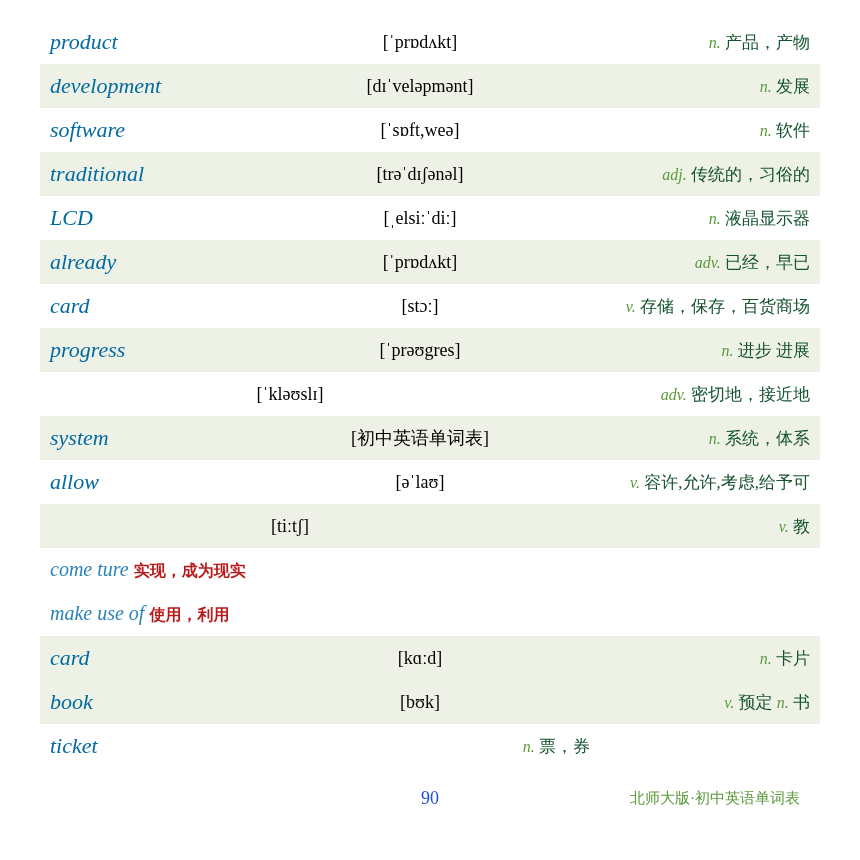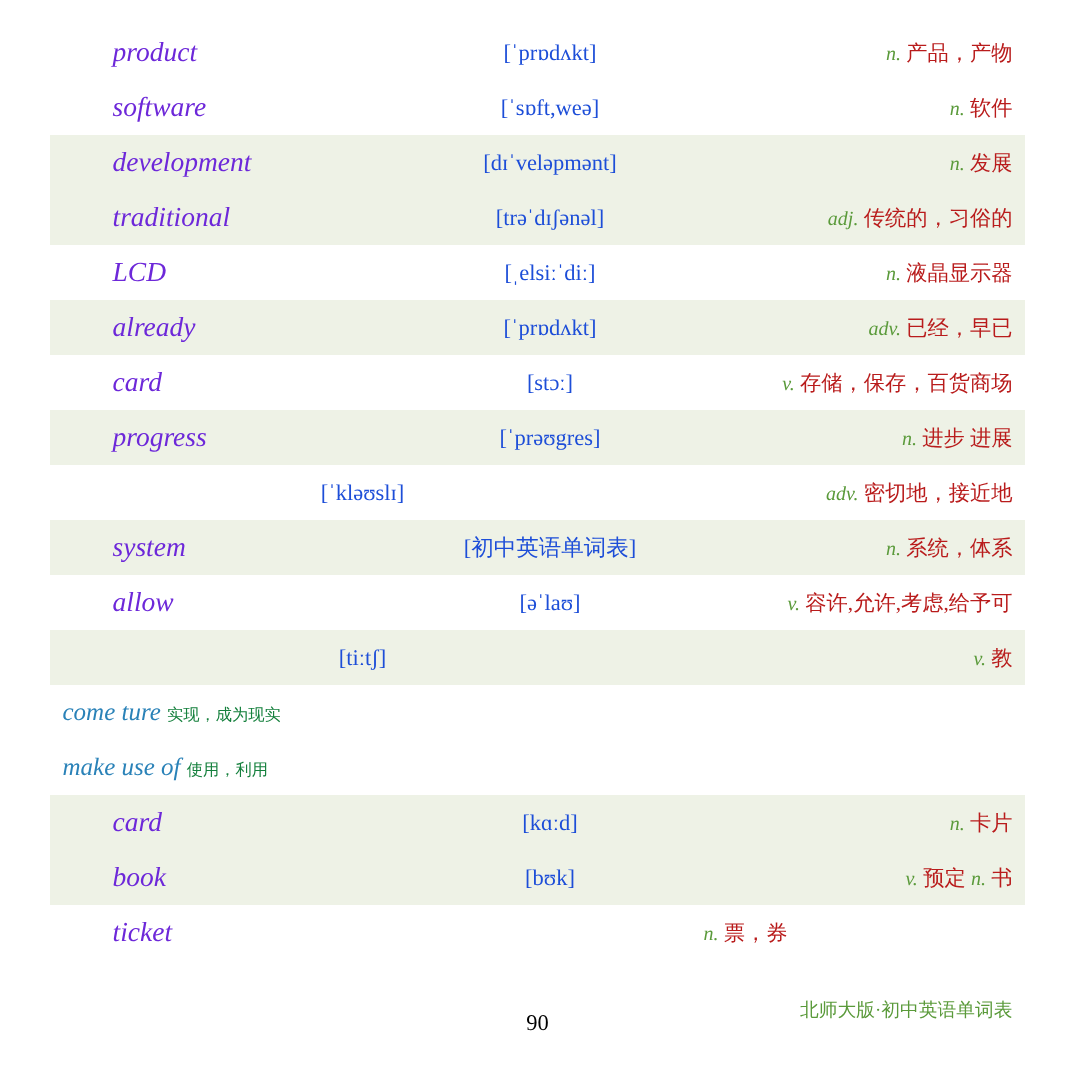--- a/index.html
+++ b/index.html
@@ -19,86 +19,85 @@
       padding: 6px 10px;
     }
 
     .vocab-row.shaded {
       background-color: #eef2e6;
     }
 
     .col-word {
       width: 260px;
       font-size: 22px;
-      color: #6d28d9;
+      color: #0369a1;
       font-style: italic;
       flex-shrink: 0;
-      margin-left: 40px;
     }
 
     .col-phonetic {
       flex: 1;
       font-size: 18px;
       color: #333;
       text-align: center;
     }
 
     .col-phonetic span {
-      color: #1d4ed8;
+      color: #000000;
     }
 
     .col-meaning {
       width: 280px;
       font-size: 17px;
       color: #333;
       text-align: right;
       flex-shrink: 0;
     }
 
     .col-meaning .pos {
       font-style: italic;
       color: #5a9a3a;
       font-size: 16px;
     }
 
     .col-meaning .chinese {
-      color: #b91c1c;
+      color: #14532d;
     }
 
     .phrase-content {
       font-size: 20px;
       color: #2a82b8;
       font-style: italic;
     }
 
     .phrase-content .cn {
       font-style: normal;
-      color: #15803d;
-      font-size: 13px;
+      color: #b91c1c;
+      font-size: 16px;
+      font-weight: bold;
     }
 
     .footer {
       display: flex;
       justify-content: center;
       align-items: center;
       margin-top: 20px;
       position: relative;
     }
 
     .page-num {
       font-size: 18px;
-      color: #000000;
+      color: #1d4ed8;
       text-align: center;
       flex: 1;
-      margin-top: 20px;
     }
 
     .footer-brand {
       position: absolute;
-      right: 10px;
+      right: 20px;
       font-size: 15px;
       color: #5a9a3a;
     }
 
     .phonetic-green {
       color: #5a9a3a;
     }
   </style>
 </head>
 <body>
@@ -106,36 +105,36 @@
 <div id="vocab-container">
     <div class="vocab-row">
         <div class="col-word">product</div>
         <div class="col-phonetic">
           <span class="">[ˈprɒdʌkt]</span>
         </div>
         <div class="col-meaning">
           <span class="pos">n.</span><span class="chinese"> 产品，产物</span>
         </div>
       </div>
+    <div class="vocab-row shaded">
+        <div class="col-word">development</div>
+        <div class="col-phonetic">
+          <span class="phonetic-green">[dɪˈveləpmənt]</span>
+        </div>
+        <div class="col-meaning">
+          <span class="pos">n.</span><span class="chinese"> 发展</span>
+        </div>
+      </div>
     <div class="vocab-row">
         <div class="col-word">software</div>
         <div class="col-phonetic">
           <span class="">[ˈsɒft,weə]</span>
         </div>
         <div class="col-meaning">
           <span class="pos">n.</span><span class="chinese"> 软件</span>
-        </div>
-      </div>
-    <div class="vocab-row shaded">
-        <div class="col-word">development</div>
-        <div class="col-phonetic">
-          <span class="phonetic-green">[dɪˈveləpmənt]</span>
-        </div>
-        <div class="col-meaning">
-          <span class="pos">n.</span><span class="chinese"> 发展</span>
         </div>
       </div>
     <div class="vocab-row shaded">
         <div class="col-word">traditional</div>
         <div class="col-phonetic">
           <span class="phonetic-green">[trəˈdɪʃənəl]</span>
         </div>
         <div class="col-meaning">
           <span class="pos">adj.</span><span class="chinese"> 传统的，习俗的</span>
         </div>

